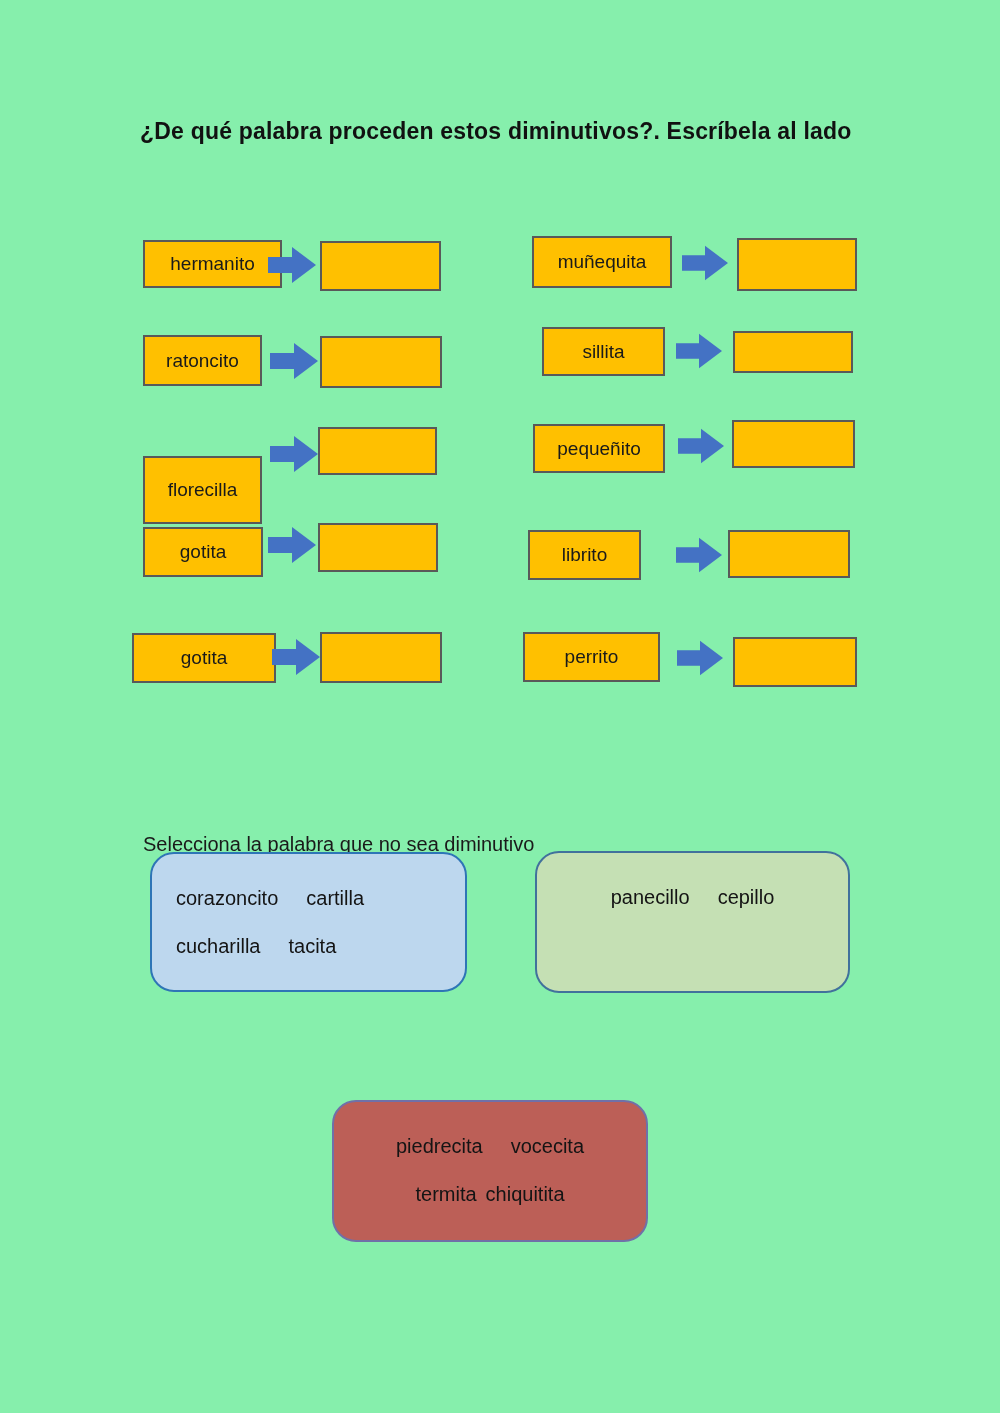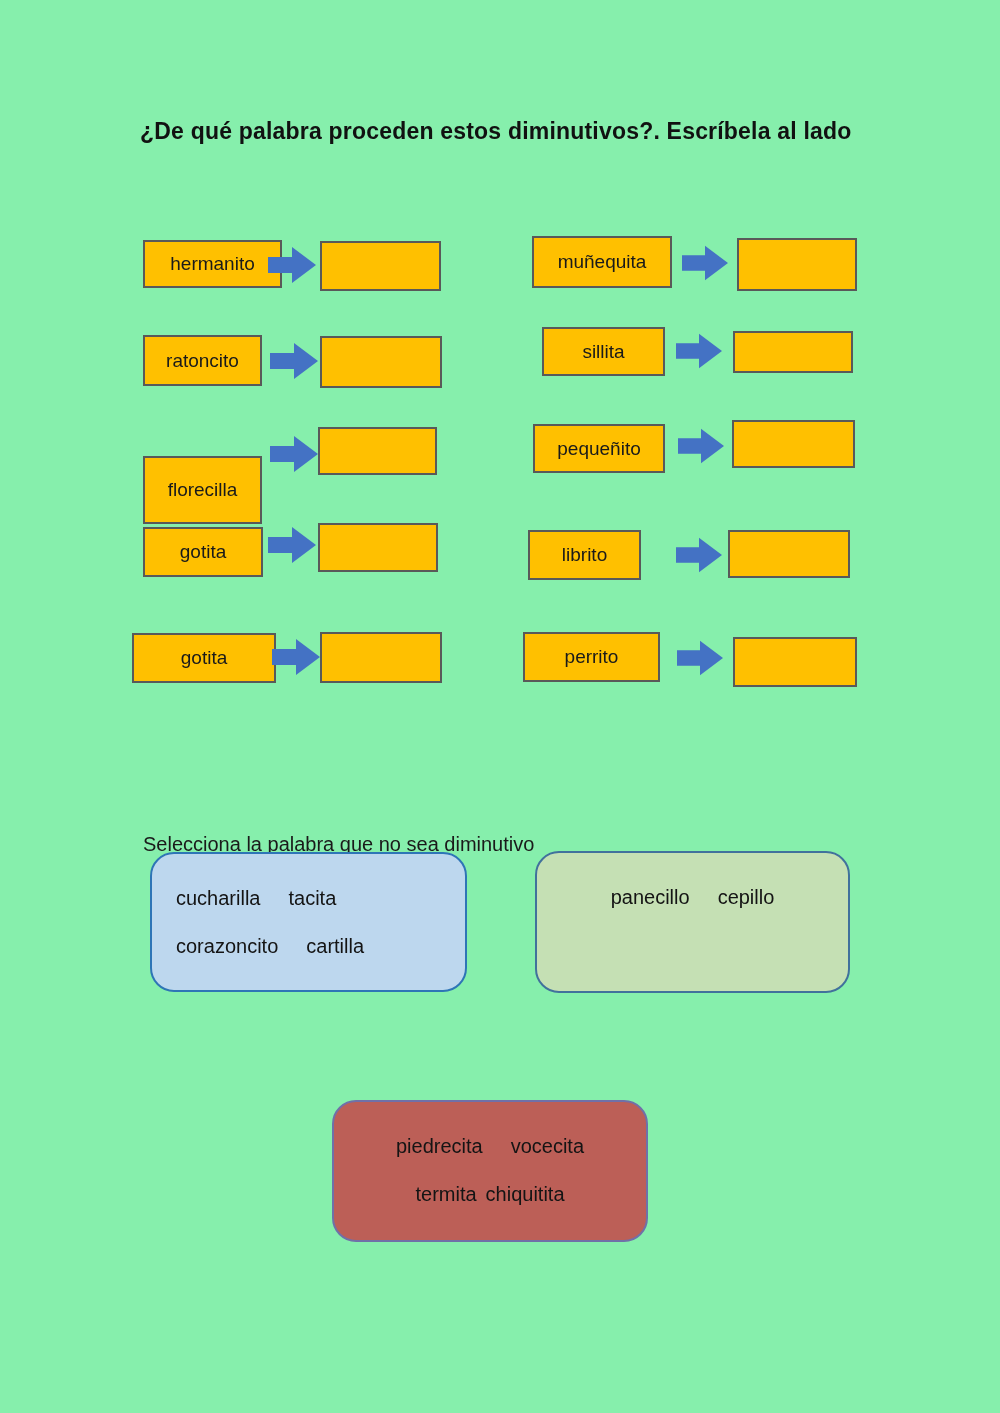--- a/index.html
+++ b/index.html
@@ -158,26 +158,26 @@
     <div class="arrow" style="left:677px;top:637px"><svg width="46" height="42" viewBox="0 0 48 42">
           <path d="M0,13 L24,13 L24,3 L48,21 L24,39 L24,29 L0,29 Z" fill="#4472C4"></path>
         </svg></div>
     <div class="wordbox answer" style="left:733px;top:637px;width:124px;height:50px"></div>
   </div>
 
   <div class="instruction">Selecciona la palabra que no sea diminutivo</div>
 
   <div class="group" style="left: 150px; top: 852px; width: 317px; height: 140px; background: rgb(189, 215, 238); border-color: rgb(46, 117, 182);">
     <div class="group-line left">
+      <span class="selectable">corazoncito</span>
+      <span class="selectable">cartilla</span>
+    </div>
+    <div class="group-line left">
       <span class="selectable">cucharilla</span>
       <span class="selectable">tacita</span>
-    </div>
-    <div class="group-line left">
-      <span class="selectable">corazoncito</span>
-      <span class="selectable">cartilla</span>
     </div>
   </div>
 
   <div class="group" style="left: 535px; top: 851px; width: 315px; height: 142px; background: rgb(197, 224, 180); border-color: rgb(65, 113, 156);">
     <div class="group-line centered">
       <span class="selectable">panecillo</span>
       <span class="selectable">cepillo</span>
     </div>
   </div>
 

